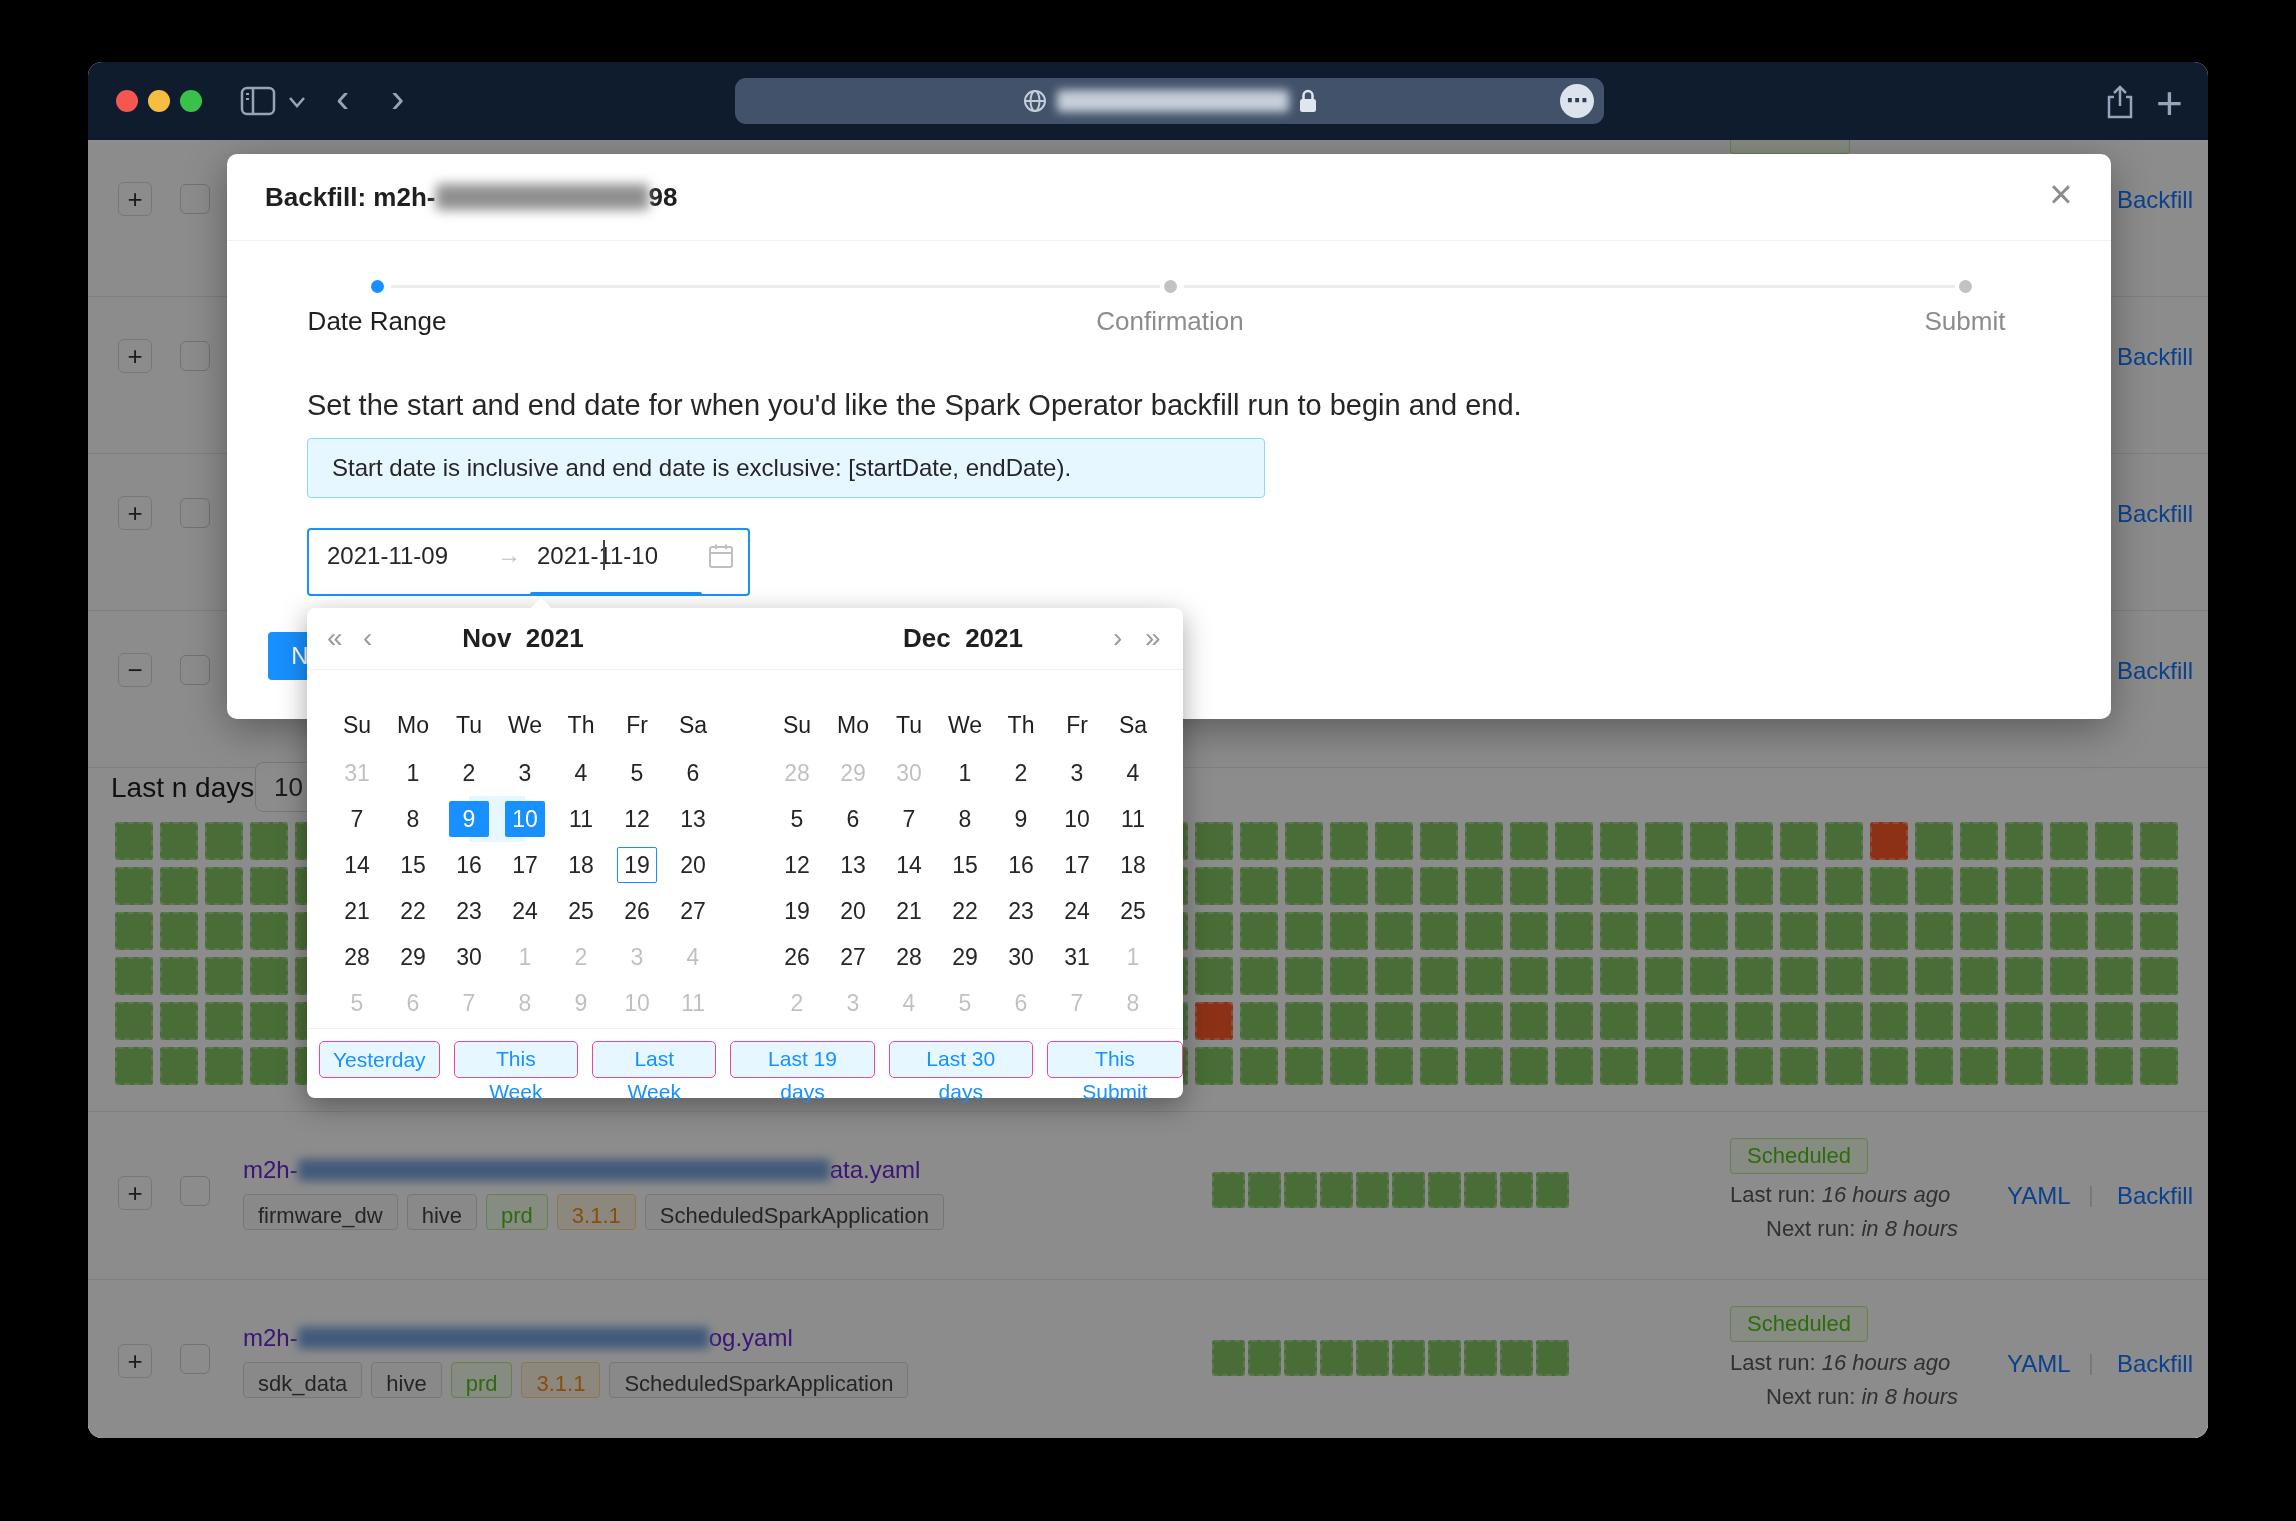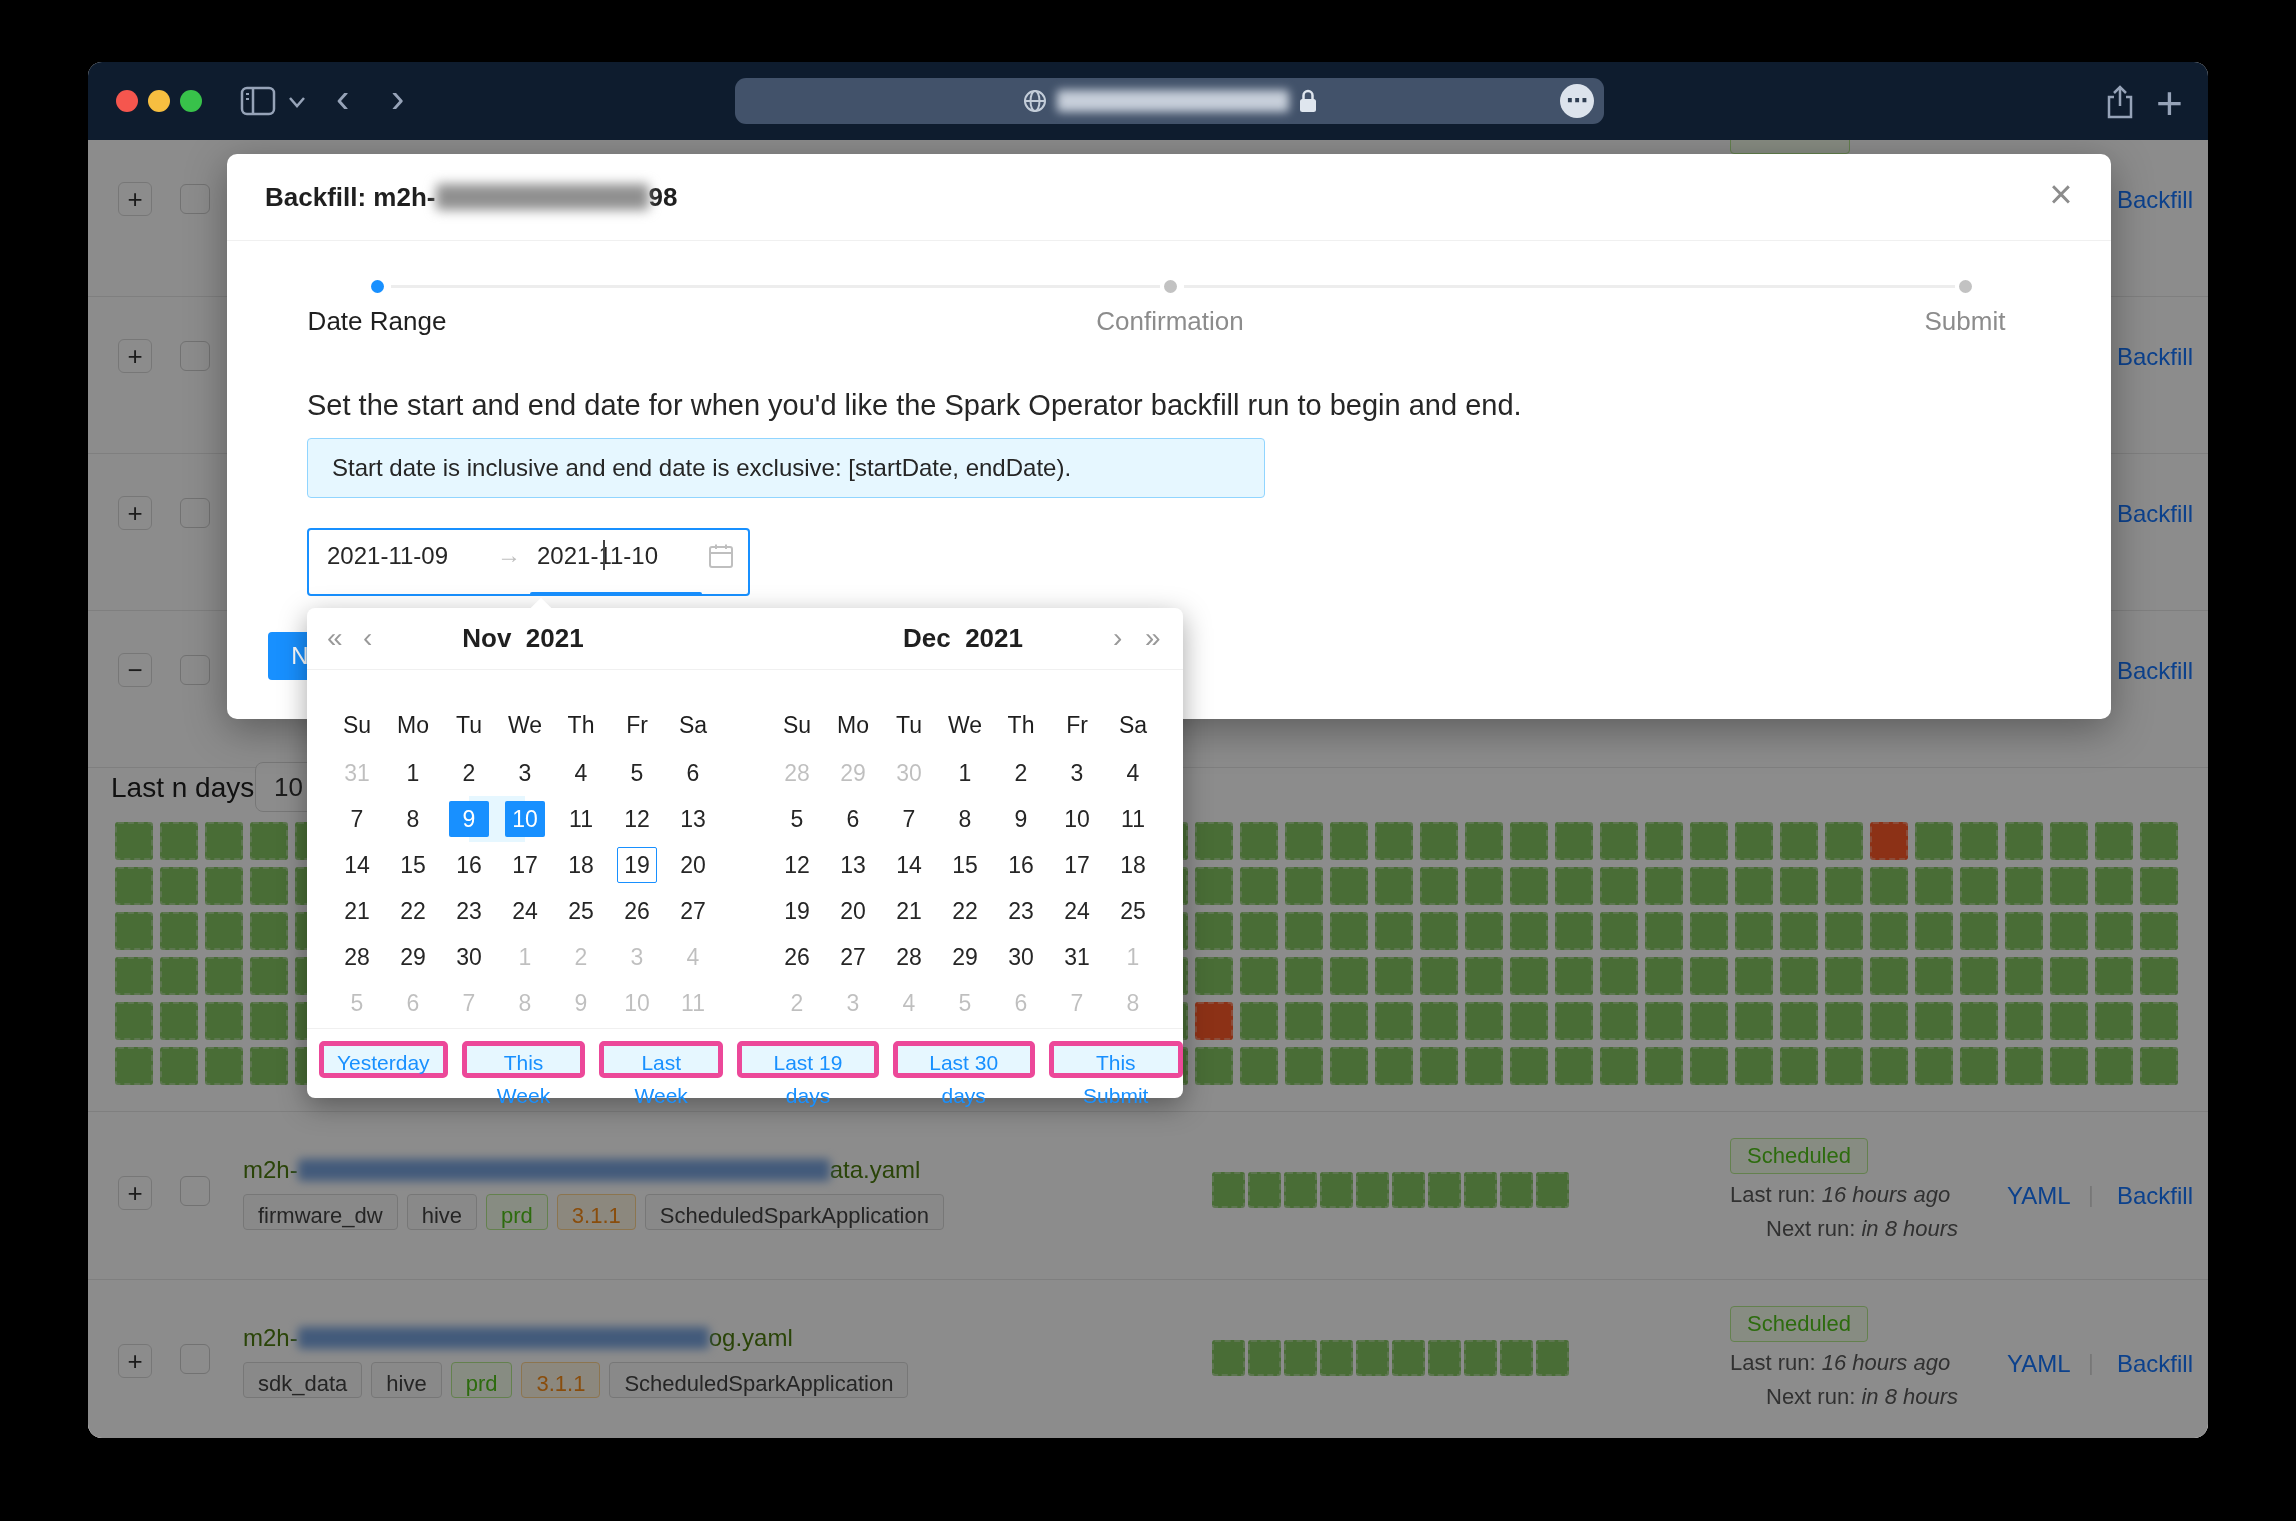--- a/index.html
+++ b/index.html
@@ -39,21 +39,21 @@
     border-radius:8px; font-size:26px; color:#333; padding-left:18px; background:#fff; font-family:inherit; }
 
   .heatmap { position:absolute; left:27px; top:682px; display:grid;
     grid-template-columns:repeat(46,38px); grid-auto-rows:38px; gap:7px; }
   .hcell { background:#86c763; border-radius:3px; border:2px dashed rgba(255,255,255,0.30); }
   .hcell.red { background:#ff5a28; }
 
   .job { position:absolute; left:0; width:2120px; border-top:1px solid #e8e8e8; }
   .job.a { top:971px; height:168px; } .job.b { top:1139px; height:159px; }
   .job .expander { top:64px; } .job .checkbox { top:64px; }
-  .job-link { position:absolute; left:155px; top:44px; font-size:24px; color:#4d7c0f; white-space:nowrap; }
+  .job-link { position:absolute; left:155px; top:44px; font-size:24px; color:#6d28d9; white-space:nowrap; }
   .link-blur { display:inline-block; height:22px; border-radius:3px; background:#7aa5e0; filter:blur(5px); vertical-align:-3px; }
   .tags { position:absolute; left:155px; top:82px; display:flex; gap:9px; }
   .tag { height:36px; line-height:34px; padding:4px 14px; font-size:22px; border-radius:4px;
     background:#fafafa; border:1px solid #d9d9d9; color:#444; }
   .tag-green { background:#f6ffed; border-color:#b7eb8f; color:#52c41a; }
   .tag-orange { background:#fff7e6; border-color:#ffd591; color:#fa8c16; }
   .mini { position:absolute; left:1124px; top:60px; display:flex; gap:3px; }
   .mcell { width:33px; height:36px; background:#86c763; border-radius:3px; border:2px dashed rgba(255,255,255,0.30); }
   .status-badge { position:absolute; left:1642px; top:26px; height:36px; line-height:34px; padding:0 16px;
     background:#f6ffed; border:1px solid #b7eb8f; border-radius:4px; color:#52c41a; font-size:22px; }
@@ -110,21 +110,21 @@
   .slot { display:flex; align-items:center; justify-content:center; }
   .dnum { width:40px; height:36px; line-height:36px; text-align:center; border-radius:2px; font-size:23px; color:#262626; }
   .slot.out .dnum { color:rgba(0,0,0,0.25); }
   .slot.selS { background:linear-gradient(to right, transparent 50%, #e6f7ff 50%); }
   .slot.selE { background:linear-gradient(to left, transparent 50%, #e6f7ff 50%); }
   .slot.selS .dnum, .slot.selE .dnum { background:#1890ff; color:#fff; }
   .slot.today .dnum { border:1px solid #1890ff; line-height:34px; }
   .cal-footer { position:absolute; left:0; top:420px; width:100%; border-top:1px solid #f0f0f0; }
   .quick { display:flex; gap:14px; padding:12px 0 0 12px; }
   .qbtn { height:37px; line-height:33px; padding:0 13px; font-size:21px; color:#1890ff; background:#e6f7ff;
-    border:5px solid #ec4899; border-radius:5px; font-family:inherit; }
+    border:1px solid #ec4899; border-radius:5px; font-family:inherit; }
 </style>
 </head>
 <body>
 
 <div class="screen">
   <div class="window">
 
     <div class="chrome">
       <span class="tl red"></span>
       <span class="tl yel"></span>

